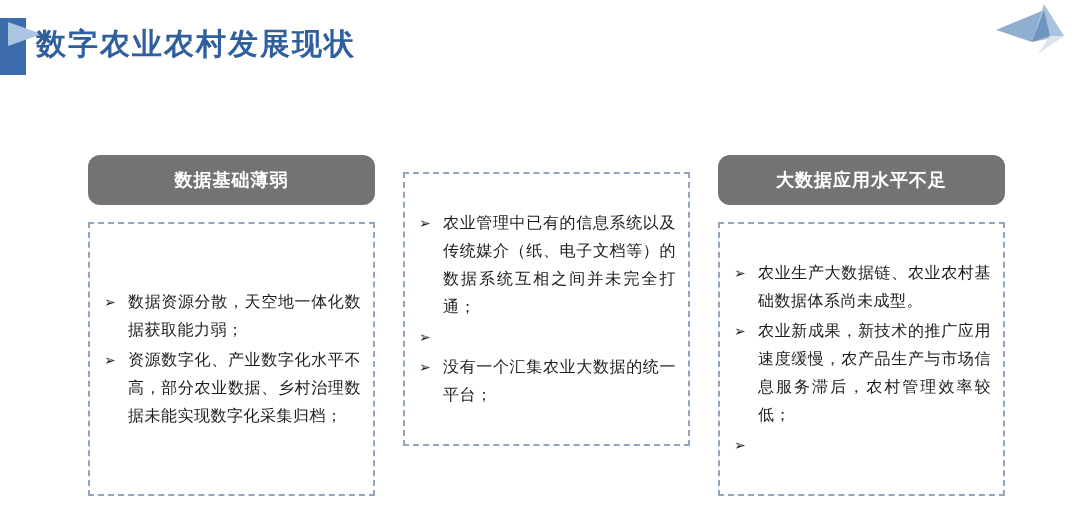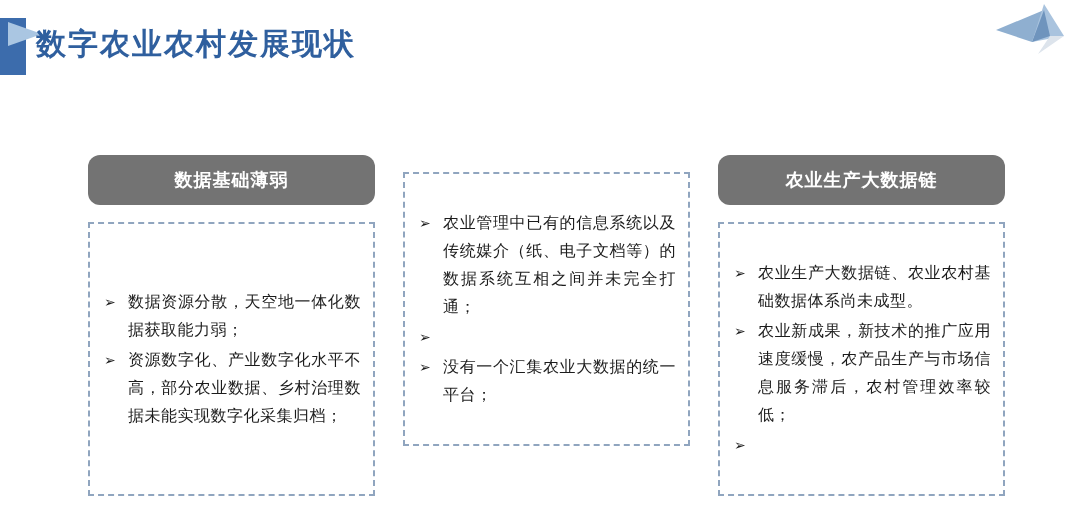--- a/index.html
+++ b/index.html
@@ -148,21 +148,21 @@
           <span class="bullet-glyph">➢</span>
         </div>
         <div class="bullet-item">
           <span class="bullet-glyph">➢</span>
           <span class="bullet-text">没有一个汇集农业大数据的统一平台；</span>
         </div>
       </div>
     </div>
 
     <div class="column">
-      <div class="col-header">农业生产大数据链</div>
+      <div class="col-header">大数据应用水平不足</div>
       <div class="col-body">
         <div class="bullet-item">
           <span class="bullet-glyph">➢</span>
           <span class="bullet-text">农业生产大数据链、农业农村基础数据体系尚未成型。</span>
         </div>
         <div class="bullet-item">
           <span class="bullet-glyph">➢</span>
           <span class="bullet-text">农业新成果，新技术的推广应用速度缓慢，农产品生产与市场信息服务滞后，农村管理效率较低；</span>
         </div>
         <div class="bullet-item">

